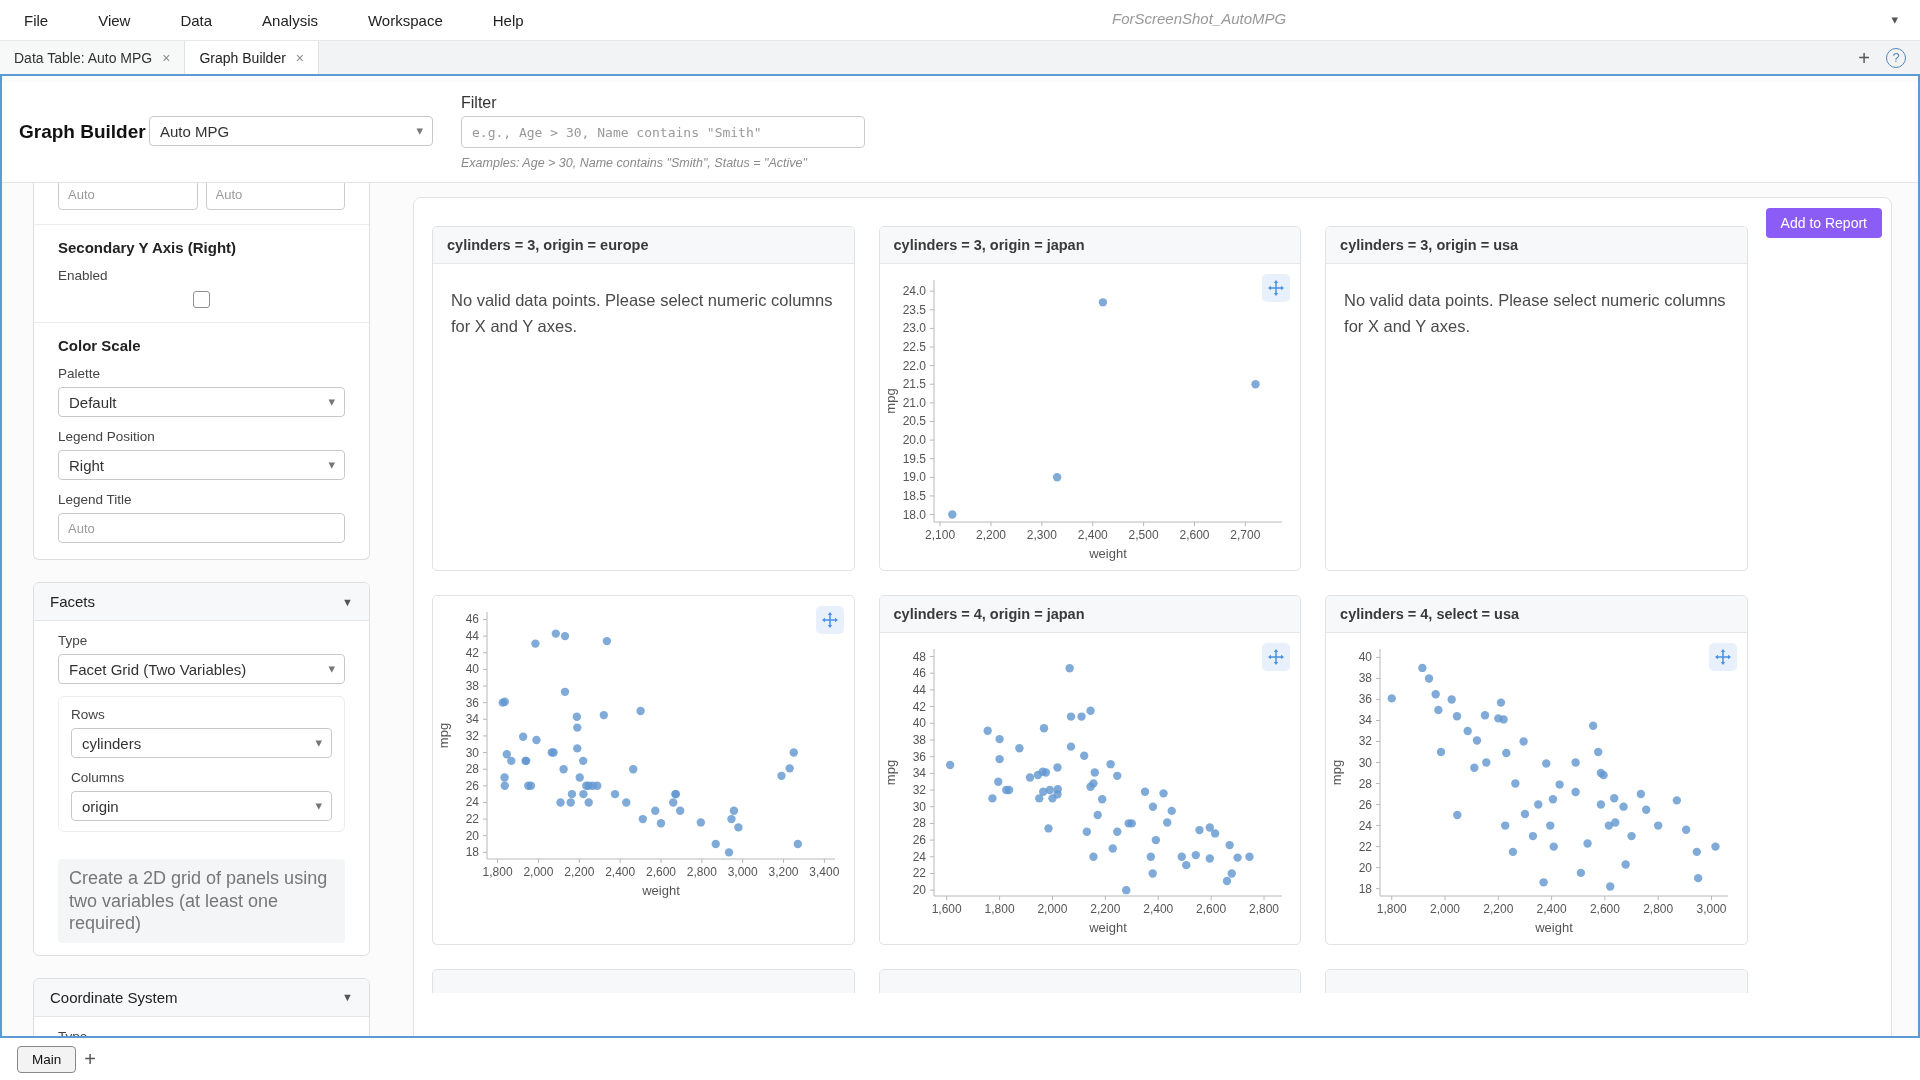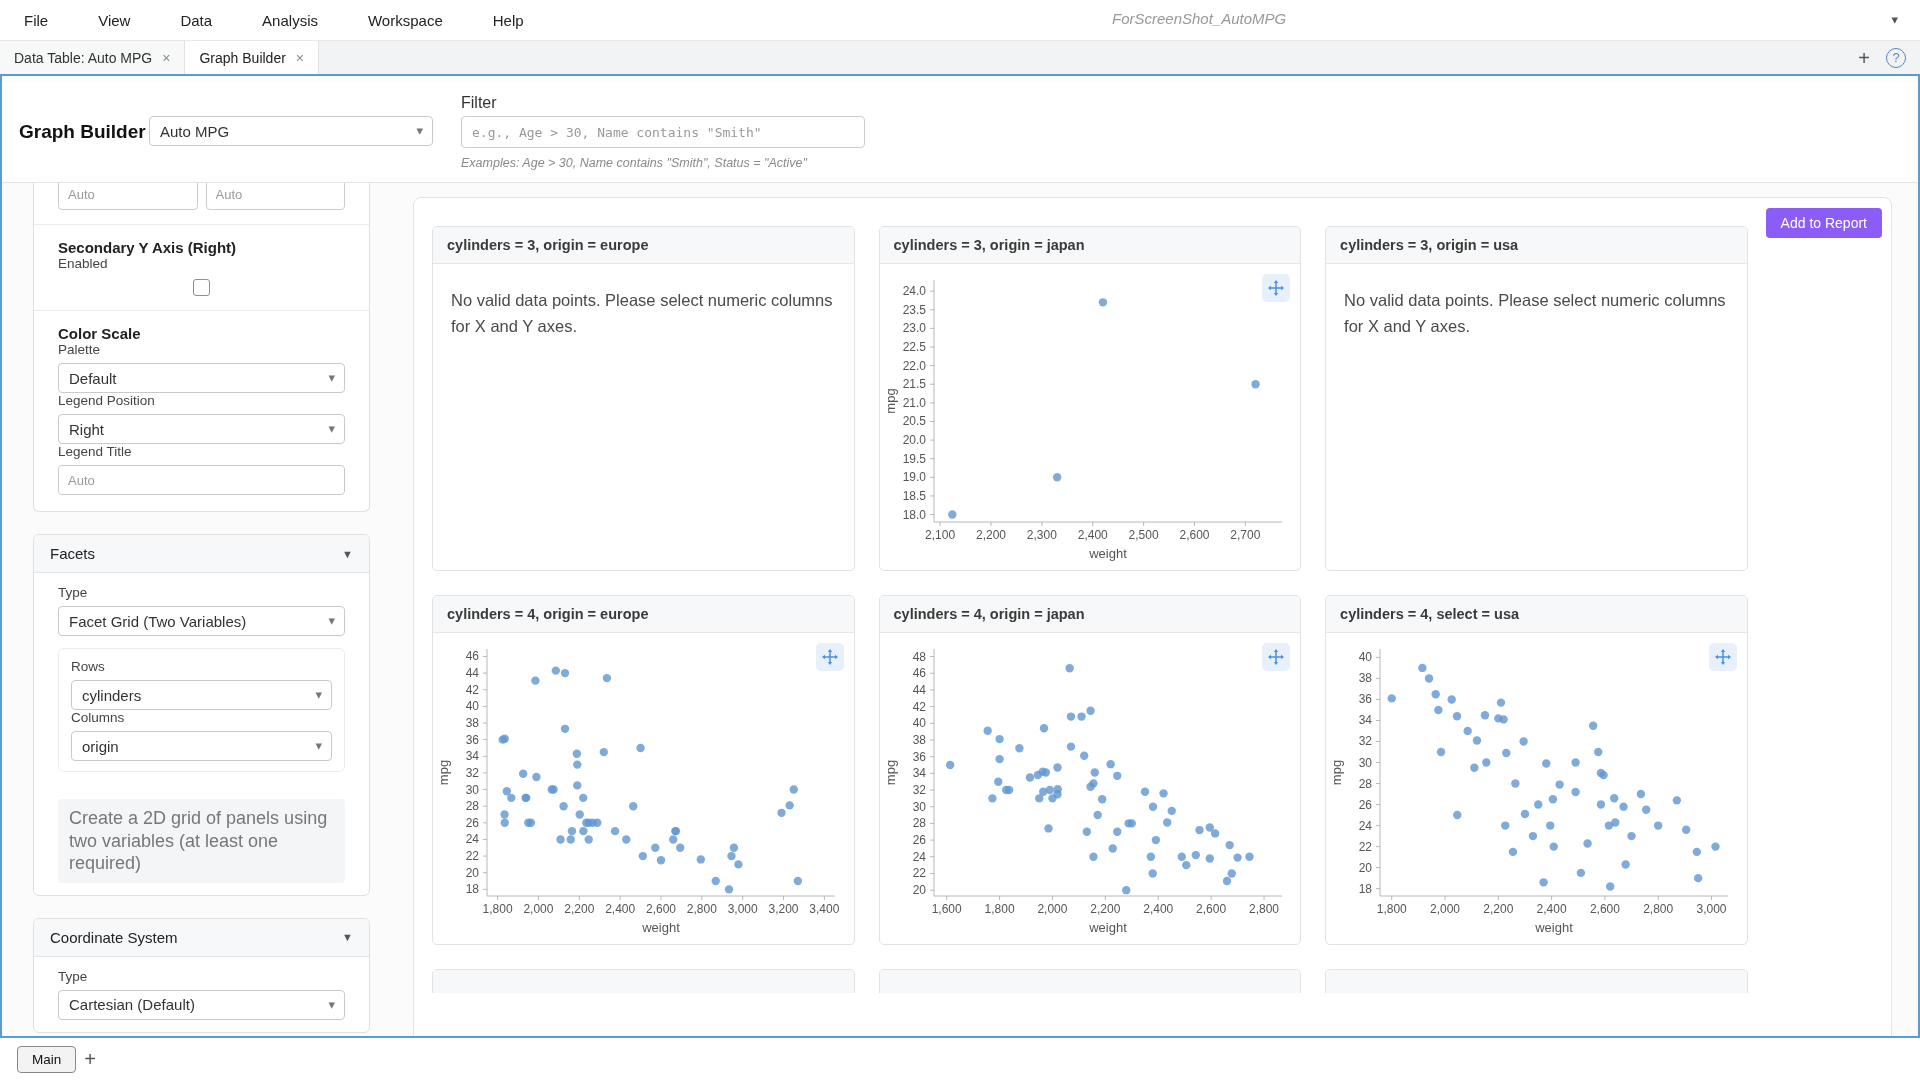--- a/index.html
+++ b/index.html
@@ -42,21 +42,21 @@
   .sidebar{width:337px;flex:none;overflow:hidden;height:100%}
   .card{background:#fff;border:1px solid #dfdfdf;border-radius:6px;overflow:hidden}
   .card-cut{border-top:none;border-top-left-radius:0;border-top-right-radius:0}
   .card + .card{margin-top:22px}
   .card-pad{padding:0 24px}
   .divider{border-top:1px solid #ececec;margin-top:14px}
   .dual-inputs{display:flex;gap:8px;margin-top:-5px}
   .dual-inputs input{flex:1;height:32px;border:1px solid #ccc;border-radius:4px;padding:0 9px;font-size:13px;min-width:0}
   .dual-inputs input::placeholder,.text-field::placeholder{color:#9a9a9a}
   .section-title{font-size:15px;font-weight:bold;color:#222;margin-top:14px}
-  .field-label{font-size:13.5px;color:#444;margin-top:0}
+  .field-label{font-size:13.5px;color:#444;margin-top:12px}
   .checkbox{display:block;width:17px;height:17px;border:1.6px solid #8f8f8f;border-radius:3px;background:#fff;margin:8px auto 4px}
   .select{position:relative;height:30px;border:1px solid #c9c9c9;border-radius:4px;background:#fff;
     display:flex;align-items:center;padding:0 26px 0 10px;font-size:15px;color:#333;margin-top:6px;cursor:default}
   .select::after{content:"▾";position:absolute;right:9px;top:6px;color:#777;font-size:13px}
   .text-field{width:100%;height:30px;border:1px solid #c9c9c9;border-radius:4px;padding:0 9px;font-size:13px;margin-top:6px}
   .pad-bottom{padding-bottom:16px}
   .card-header{height:38px;display:flex;align-items:center;justify-content:space-between;
     padding:0 16px;background:#f7f8f9;border-bottom:1px solid #e6e6e6;font-size:15px;font-weight:normal;color:#222}
   .chev{font-size:11px;color:#555}
   .subgroup{border:1px solid #ececec;border-radius:6px;padding:10px 12px 10px;margin-top:12px}
@@ -281,21 +281,20 @@
           </div>
 
           <div class="plot-card">
             <div class="plot-card-header">cylinders = 3, origin = usa</div>
             <div class="plot-card-body">
               <div class="empty-msg">No valid data points. Please select numeric columns for X and Y axes.</div>
             </div>
           </div>
 
           <div class="plot-card">
-            <div class="plot-card-header">cylinders = 4, origin = europe</div>
             <div class="plot-card-body">
               <div class="chart"><svg width="462" height="311">
                     <line x1="54" y1="263" x2="402" y2="263" stroke="#b8b8b8"></line>
                     <line x1="54" y1="16" x2="54" y2="263" stroke="#b8b8b8"></line>
                     <line x1="64.61971830985915" y1="263" x2="64.61971830985915" y2="267" stroke="#b8b8b8"></line>
                     <text x="64.61971830985915" y="280" text-anchor="middle" font-size="12" fill="#555">1,800</text>
                     <line x1="105.46478873239437" y1="263" x2="105.46478873239437" y2="267" stroke="#b8b8b8"></line>
                     <text x="105.46478873239437" y="280" text-anchor="middle" font-size="12" fill="#555">2,000</text>
                     <line x1="146.3098591549296" y1="263" x2="146.3098591549296" y2="267" stroke="#b8b8b8"></line>
                     <text x="146.3098591549296" y="280" text-anchor="middle" font-size="12" fill="#555">2,200</text>

